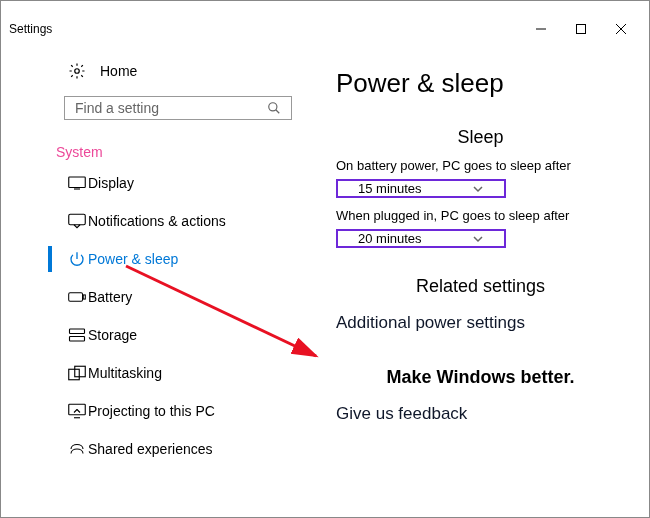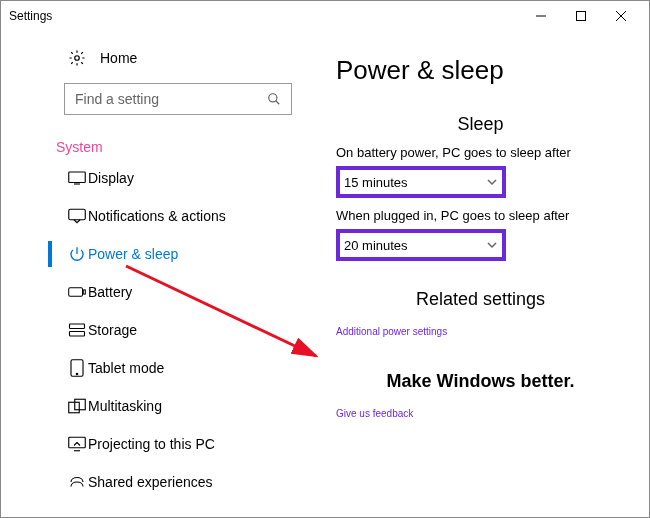--- a/index.html
+++ b/index.html
@@ -1,42 +1,42 @@
 <!DOCTYPE html>
 <html><head>
   <meta charset="utf-8">
   <style>
     * { box-sizing: border-box; margin: 0; padding: 0; }
     body { font-family: "Segoe UI", Tahoma, sans-serif; font-size: 14px; color: #000; background: #fff; }
     .window { width: 650px; height: 518px; border: 1px solid #888; display: flex; flex-direction: column; position: relative; overflow: hidden; }
-    .titlebar { height: 30px; display: flex; align-items: center; padding: 0 8px; }
+    .titlebar { height: 30px; display: flex; align-items: center; padding: 0 8px; margin-top: 13px; }
     .titlebar .title { font-size: 12px; flex: 1; }
     .titlebar .ctrl { width: 40px; height: 30px; display: flex; align-items: center; justify-content: center; color: #333; }
     .body { flex: 1; display: flex; overflow: hidden; margin-left: 47px; }
     .sidebar { width: 260px; padding: 8px 0 0 0; overflow-y: auto; }
     .home-row { display: flex; align-items: center; gap: 14px; padding: 10px 20px; }
     .home-row .gear { width: 18px; height: 18px; display:flex; align-items:center; justify-content:center; }
     .home-row span.lbl { font-size: 14px; }
     .search-wrap { padding: 6px 16px 14px 16px; }
-    .search { border: 1px solid #999; height: 32px; display: flex; align-items: center; padding: 0 10px; color: #666; }
+    .search { border: 1px solid #999; height: 24px; display: flex; align-items: center; padding: 0 10px; color: #666; }
     .search .ph { flex: 1; font-size: 14px; }
     .group-label { padding: 10px 20px 4px 8px; color: #ec4899; font-size: 14px; }
     .nav-item { display: flex; align-items: center; gap: 2px; padding: 10px 20px; cursor: default; }
     .nav-item.active { color: #0078D7; position: relative; }
     .nav-item.active::before { content:""; position:absolute; left:0; top:6px; bottom:6px; width:4px; background:#0078D7; }
     .nav-item .icon { width: 18px; height: 18px; display:flex; align-items:center; justify-content:center; color: inherit; }
     .nav-item .lbl { font-size: 14px; }
     .main { flex: 1; padding: 24px 24px 0 28px; overflow-y:auto; }
     h1 { font-weight: 300; font-size: 26px; margin-bottom: 28px; }
     h2 { font-weight: 400; font-size: 18px; margin: 18px 0 10px 0; text-align: center; }
     h2.strong { font-weight:600; }
     .field-label { font-size: 13px; margin: 10px 0 6px 0; }
-    .select { border: 4px solid #6d28d9; width: 170px; height: 32px; display: flex; align-items: center; padding: 0 4px; justify-content: space-between; margin-bottom: 8px; }
+    .select { border: 2px solid #6d28d9; width: 170px; height: 19px; display: flex; align-items: center; padding: 0 20px; justify-content: space-between; margin-bottom: 8px; }
     .select .val { font-size: 13px; }
-    .link { color: #6d28d9; font-size: 10px; margin: 6px 0; display:inline-block; }
+    .link { color: #0f172a; font-size: 17px; margin: 6px 0; display:inline-block; }
     .arrow { position:absolute; pointer-events:none; }
     svg { display:block; }
   </style>
 </head>
 <body>
 
 <div class="window">
 
   <div class="titlebar">
     <div class="title">Settings</div>
@@ -128,29 +128,20 @@
       <div class="nav-item">
         <span class="icon">
             <svg width="18" height="18" viewBox="0 0 24 24" fill="none" stroke="#000" stroke-width="1.5">
               <rect x="2" y="4" width="20" height="6" rx="1"></rect>
               <rect x="2" y="14" width="20" height="6" rx="1"></rect>
             </svg>
           </span>
         <span class="lbl">Storage</span>
       </div>
 
-      <div class="nav-item">
-        <span class="icon">
-            <svg width="14" height="18" viewBox="0 0 18 24" fill="none" stroke="#000" stroke-width="1.5">
-              <rect x="1" y="1" width="16" height="22" rx="2"></rect>
-              <circle cx="9" cy="20" r="1" fill="#000"></circle>
-            </svg>
-          </span>
-        <span class="lbl">Tablet mode</span>
-      </div>
 
       <div class="nav-item">
         <span class="icon">
             <svg width="18" height="16" viewBox="0 0 24 20" fill="none" stroke="#000" stroke-width="1.5">
               <rect x="1" y="5" width="14" height="14"></rect>
               <rect x="9" y="1" width="14" height="14"></rect>
             </svg>
           </span>
         <span class="lbl">Multitasking</span>
       </div>

